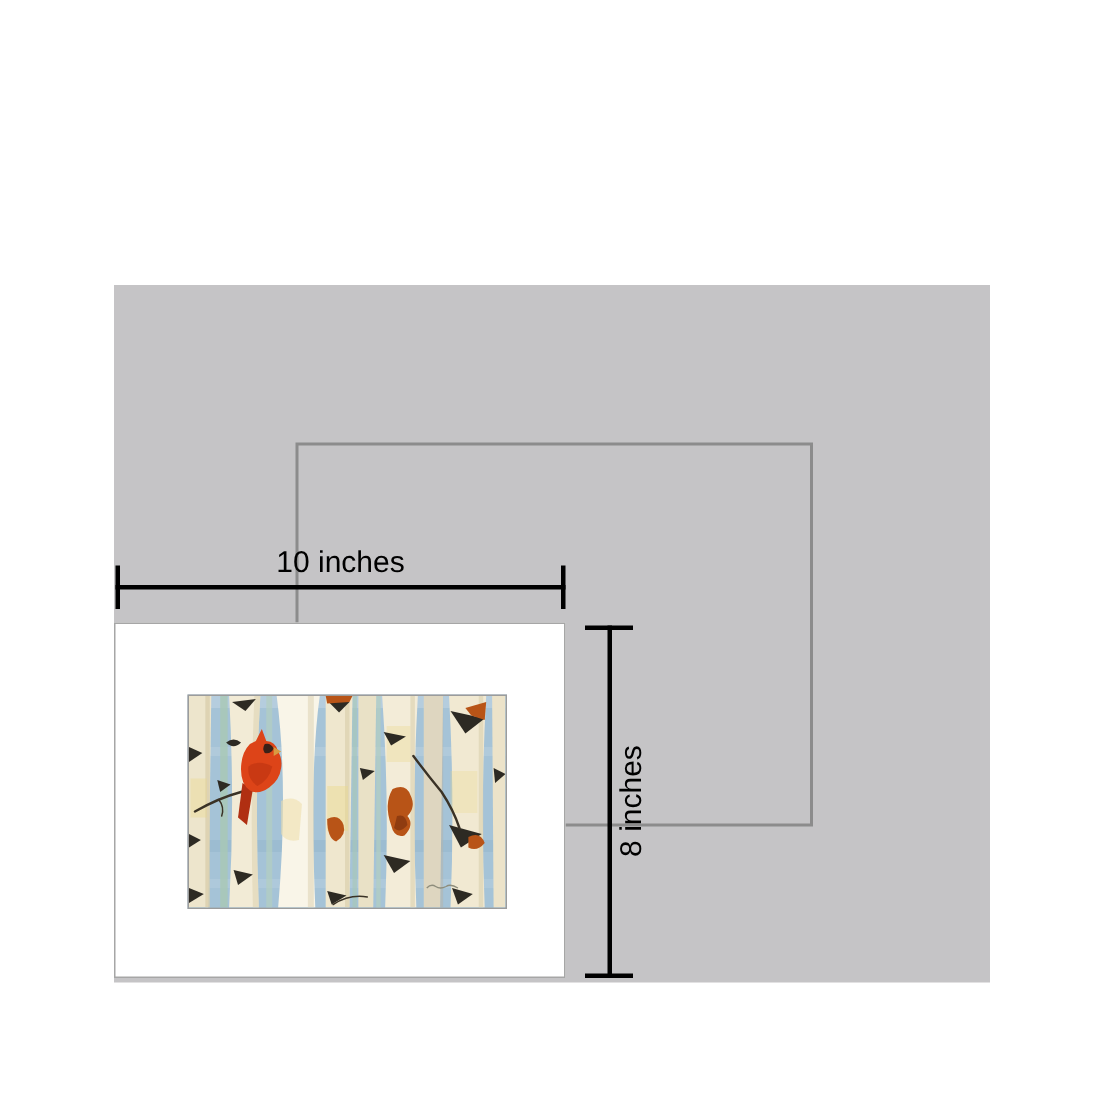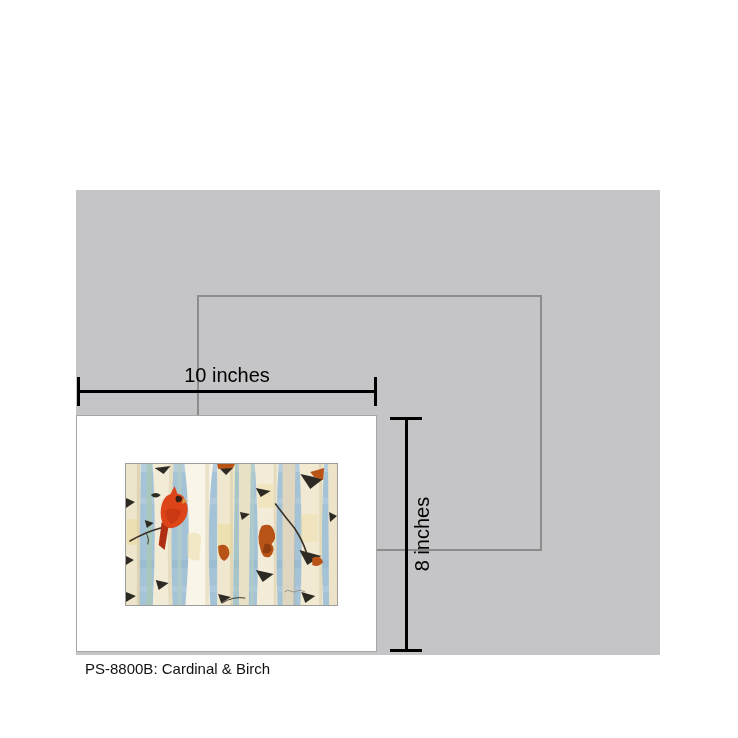--- a/index.html
+++ b/index.html
@@ -152,15 +152,14 @@
     <div class="dim-label-width">10 inches</div>
   </div>
 
   <div>
     <div class="dim dim-v-line"></div>
     <div class="dim dim-v-tick-top"></div>
     <div class="dim dim-v-tick-bot"></div>
     <div class="dim-label-height">8 inches</div>
   </div>
 
-  <div class="caption">PS-8800B: Cardinal &amp; Birch</div>
 
 </div>
 
 </body></html>

